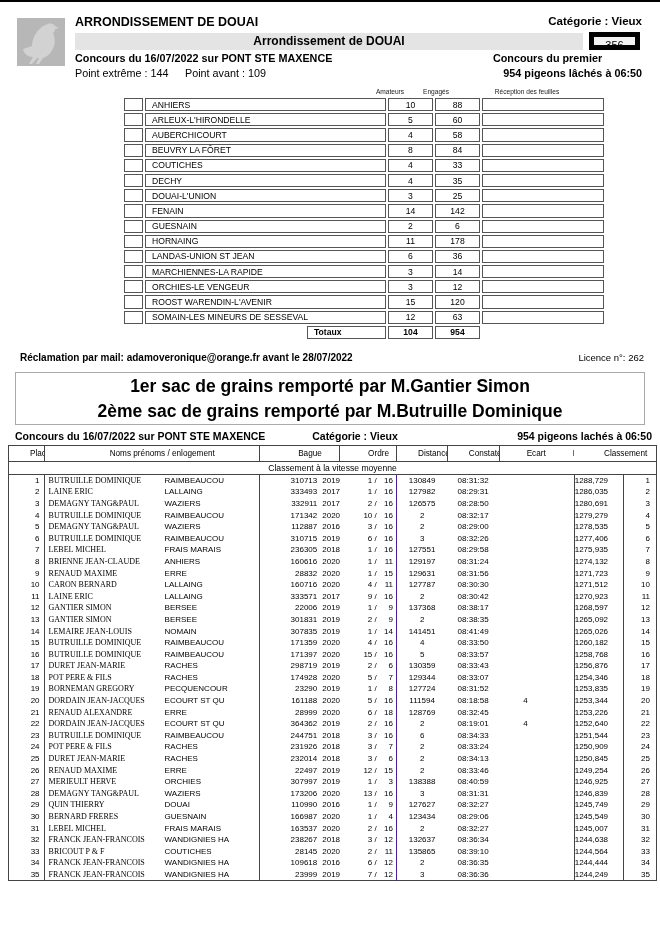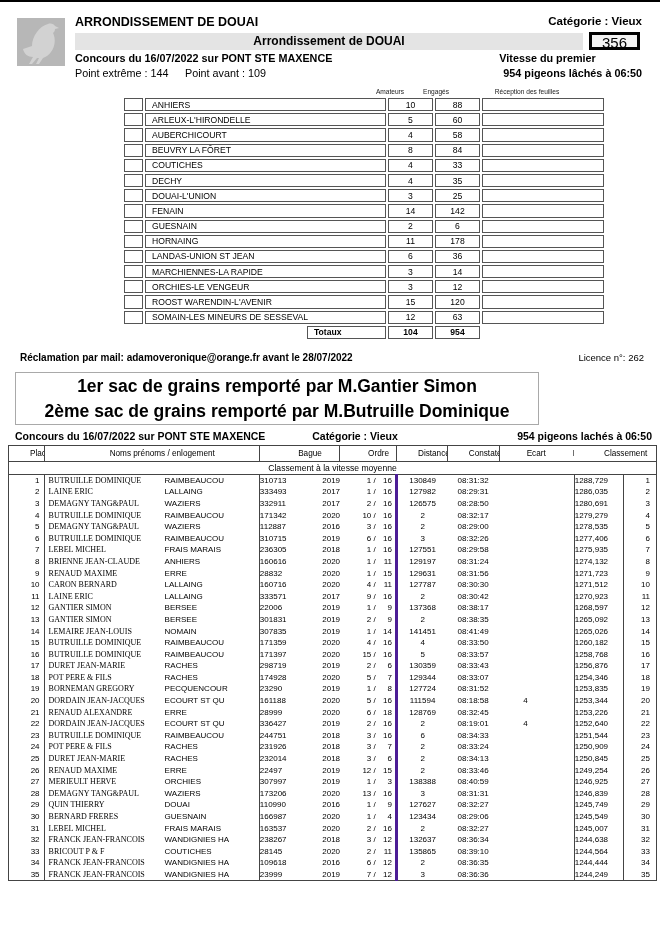--- a/index.html
+++ b/index.html
@@ -8,21 +8,21 @@
   .page { position:absolute; inset:0; border-top:2px solid #000; }
 
   
   .logo { position:absolute; left:17px; top:16px; width:48px; height:48px; background:#b7b7b7; }
   .logo svg { width:48px; height:48px; display:block; }
   .doc-title { position:absolute; left:75px; top:13px; font-size:12.5px; font-weight:bold; }
   .category-top { position:absolute; right:18px; top:13px; font-size:11.5px; font-weight:bold; }
   .graybar { position:absolute; left:75px; top:31px; width:508px; height:17px; background:#e4e4e4;
              text-align:center; font-size:12px; font-weight:bold; line-height:17px; }
   .race-no { position:absolute; left:589px; top:30px; width:51px; height:18px; background:#f2f2f2;
-             border:3px solid #000000; text-align:center; font-size:15px; line-height:16px; }
+             border:5px solid #000000; text-align:center; font-size:11px; line-height:16px; }
   .concours1 { position:absolute; left:75px; top:50px; font-size:10.8px; font-weight:bold; }
   .vitesse { position:absolute; left:460px; top:50px; width:175px; text-align:center; font-size:10.8px; font-weight:bold; }
   .pt-ext { position:absolute; left:75px; top:65px; font-size:10.8px; }
   .pt-av  { position:absolute; left:185px; top:65px; font-size:10.8px; }
   .released1 { position:absolute; right:18px; top:65px; font-size:10.8px; font-weight:bold; }
 
   
   .club-caps { position:absolute; top:86px; left:0; width:660px; font-size:6.6px; color:#222; }
   .cap-am  { position:absolute; left:367px; width:46px; text-align:center; }
   .cap-eng { position:absolute; left:413px; width:46px; text-align:center; }
@@ -34,40 +34,40 @@
   table.clubs td.cname { padding-left:6px; }
   table.clubs td.num  { width:45px; text-align:center; }
   table.clubs td.rec  { width:122px; }
   table.clubs td.spacer { border:none; }
   table.clubs td.totlbl { width:79px; font-weight:bold; padding-left:6px; }
   table.clubs td.totnum { font-weight:bold; text-align:center; }
 
   
   .reclam { position:absolute; left:8px; top:350px; font-size:10px; font-weight:bold;margin-left:12px; }
   .licence { position:absolute; right:16px; top:350px; font-size:9.5px; }
-  .banner { position:absolute; left:15px; top:370px; width:524px; height:53px; border:1px solid #a9a9a9;
+  .banner { position:absolute; left:15px; top:370px; width:630px; height:53px; border:1px solid #a9a9a9;
             text-align:center; font-size:17.5px; font-weight:bold; line-height:25px; padding-top:1px; }
   .concours2 { position:absolute; left:15px; top:428px; font-size:10.5px; font-weight:bold; }
   .category2 { position:absolute; left:280px; top:428px; width:150px; text-align:center; font-size:10.5px; font-weight:bold; }
   .released2 { position:absolute; right:8px; top:428px; font-size:10.5px; font-weight:bold; }
 
   
   table.res { position:absolute; left:8px; top:443px; width:649px; border-collapse:collapse;
               border:1px solid #444; table-layout:fixed; }
   table.res th, table.res td { font-weight:normal; overflow:hidden; white-space:nowrap; }
   table.res thead th { font-size:8.2px; height:16px; text-align:center; border-bottom:1px solid #444;padding-left:21px; }
   th.hb { border-right:1px solid #444; }
   .subhead td { font-size:8.6px; height:13px; text-align:center; border-bottom:1px solid #444; }
   table.res tbody.data td { font-size:8px; height:11.6px; vertical-align:middle; }
   td.place { text-align:right; padding-right:4px; border-right:1px solid #444; }
   td.nameclub { border-right:1px solid #444; padding-left:4px; font-weight:bold; font-size:7.7px; }
   td.nameclub .nm { display:inline-block; width:116px;font-family:Liberation Serif, serif; }
-  td.bague { text-align:left; }
+  td.bague { text-align:right; }
   td.year  { text-align:left; padding-left:5px; }
-  td.ordre { border-right:3px solid #4c1d95; text-align:right; padding-right:3px; }
+  td.ordre { border-right:1px solid #4c1d95; text-align:right; padding-right:3px; }
   td.ordre .onum { display:inline-block; width:16px; text-align:right; }
   td.ordre .oden { display:inline-block; width:14px; text-align:right; }
   td.dist, td.constate, td.ecart, td.pen { text-align:center; }
   td.speed { border-left:1px solid #444; border-right:1px solid #444;
              font-weight:bold; text-align:right; padding-right:20px;margin-top:45px; }
   td.rank { text-align:right; padding-right:6px; }
 </style>
 </head>
 <body>
 
@@ -76,21 +76,21 @@
   <div class="logo">
     <svg viewBox="0 0 48 48">
         <path fill="#d2d2d2" d="M31 6c3-1 6 0 7 2l4 2-4 1c0 2-1 3-2 4 3 6 2 14-2 19-2 3-5 5-8 6l-4 6h-3l3-6h-2l-5 6h-3l4-7c-5 0-9-3-10-8l9-3c0-9 7-20 16-22z"></path>
       </svg>
   </div>
   <div class="doc-title">ARRONDISSEMENT DE DOUAI</div>
   <div class="category-top">Catégorie : Vieux</div>
   <div class="graybar">Arrondissement de DOUAI</div>
   <div class="race-no">356</div>
   <div class="concours1">Concours du 16/07/2022 sur PONT STE MAXENCE</div>
-  <div class="vitesse">Vitesse du premier</div>
+  <div class="vitesse">Concours du premier</div>
   <div class="pt-ext">Point extrême : 144</div>
   <div class="pt-av">Point avant : 109</div>
   <div class="released1">954 pigeons lâchés à 06:50</div>
 
   <div class="club-caps">
     <span class="cap-am">Amateurs</span>
     <span class="cap-eng">Engagés</span>
     <span class="cap-rec">Réception des feuilles</span>
   </div>
 
@@ -561,21 +561,21 @@
           <td class="constate">08:32:45</td>
           <td class="ecart"></td>
           <td class="pen"></td>
           <td class="speed">1253,226</td>
           <td class="rank">21</td>
         </tr>
 
         <tr>
           <td class="place">22</td>
           <td class="nameclub"><span class="nm">DORDAIN JEAN-JACQUES</span><span>ECOURT ST QU</span></td>
-          <td class="bague">336427</td>
+          <td class="bague">364362</td>
           <td class="year">2019</td>
           <td class="ordre"><span class="onum">2</span> / <span class="oden">16</span></td>
           <td class="dist">2</td>
           <td class="constate">08:19:01</td>
           <td class="ecart">4</td>
           <td class="pen"></td>
           <td class="speed">1252,640</td>
           <td class="rank">22</td>
         </tr>
 

